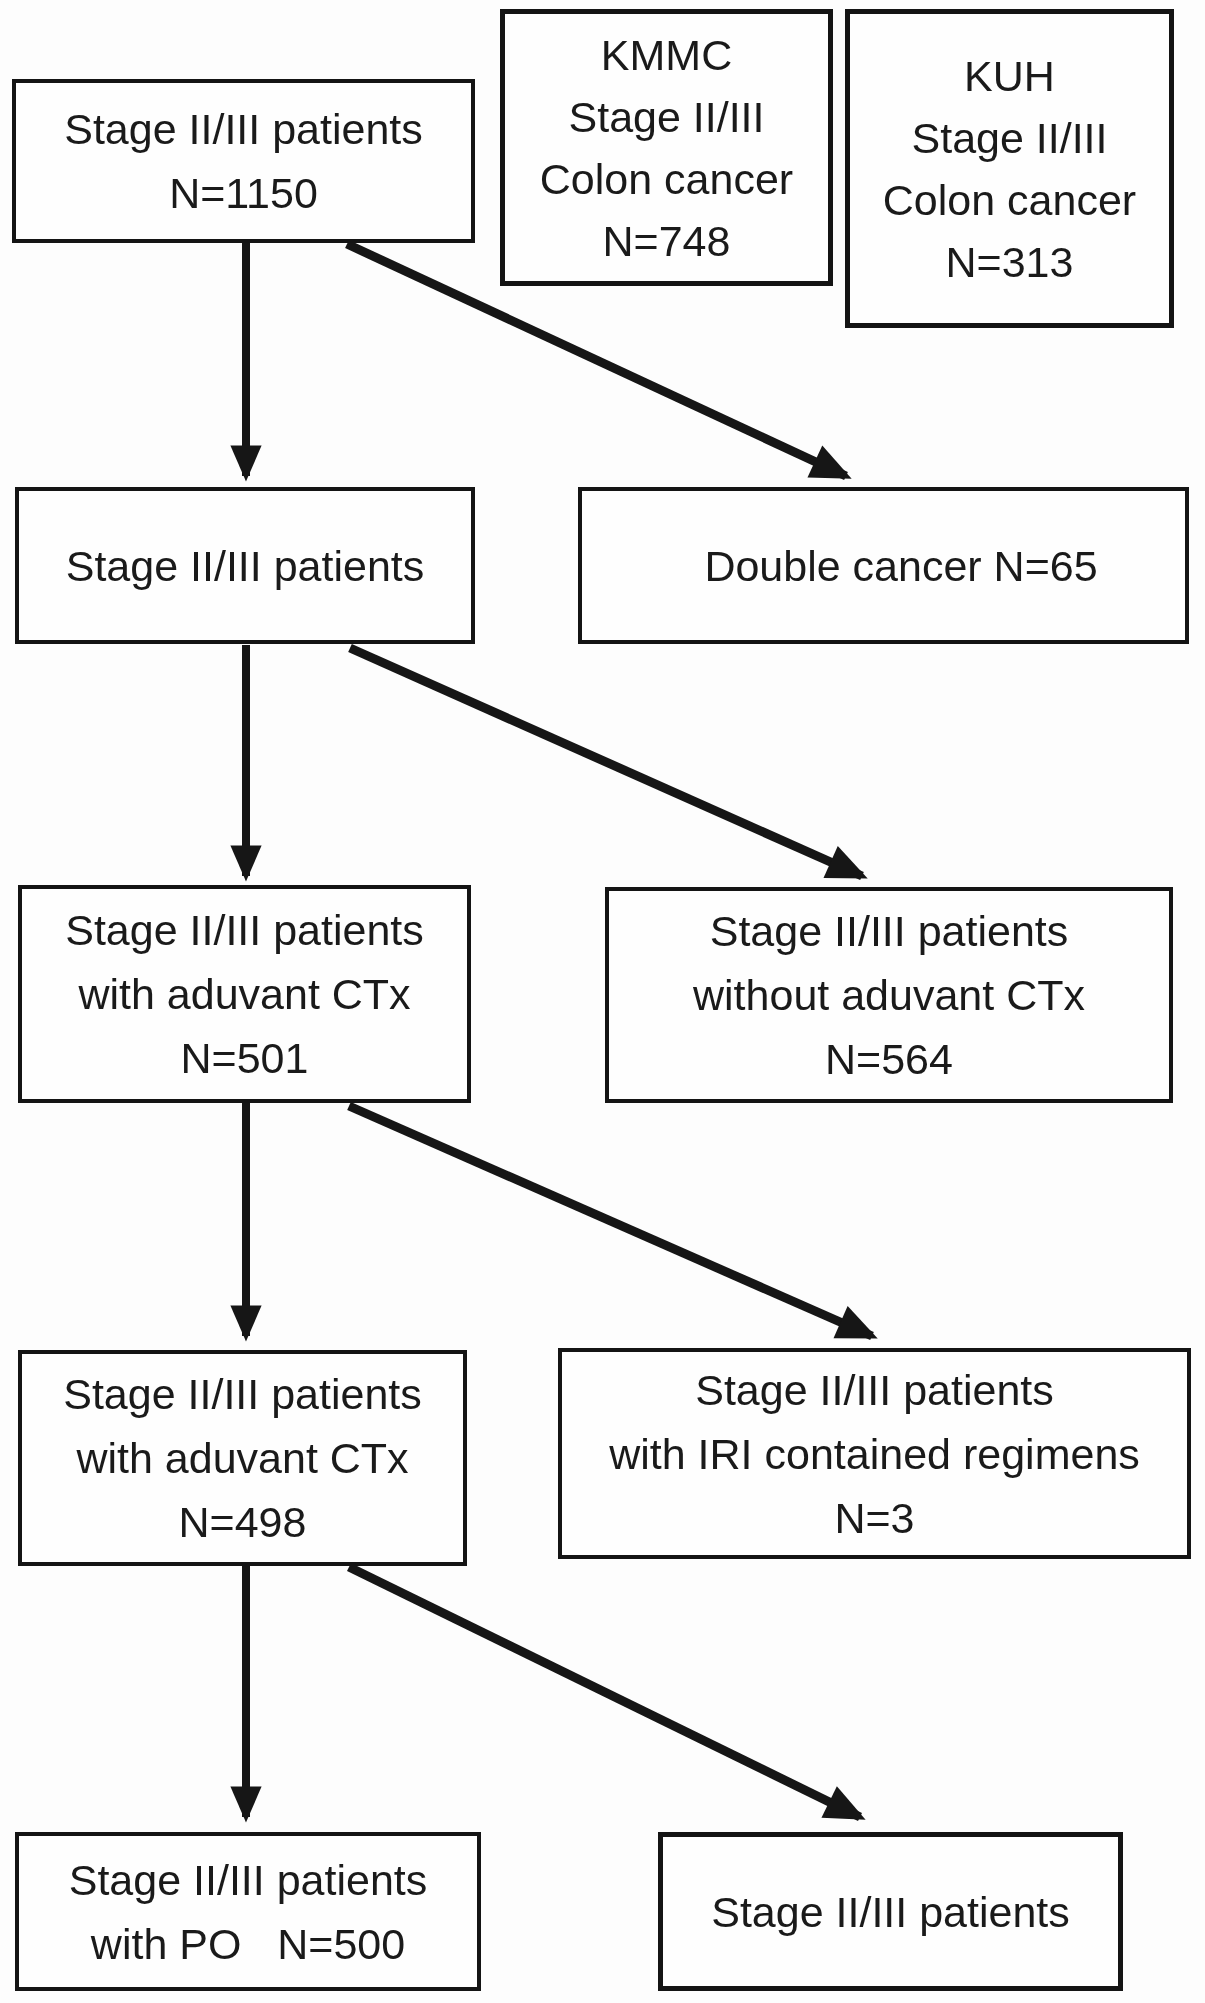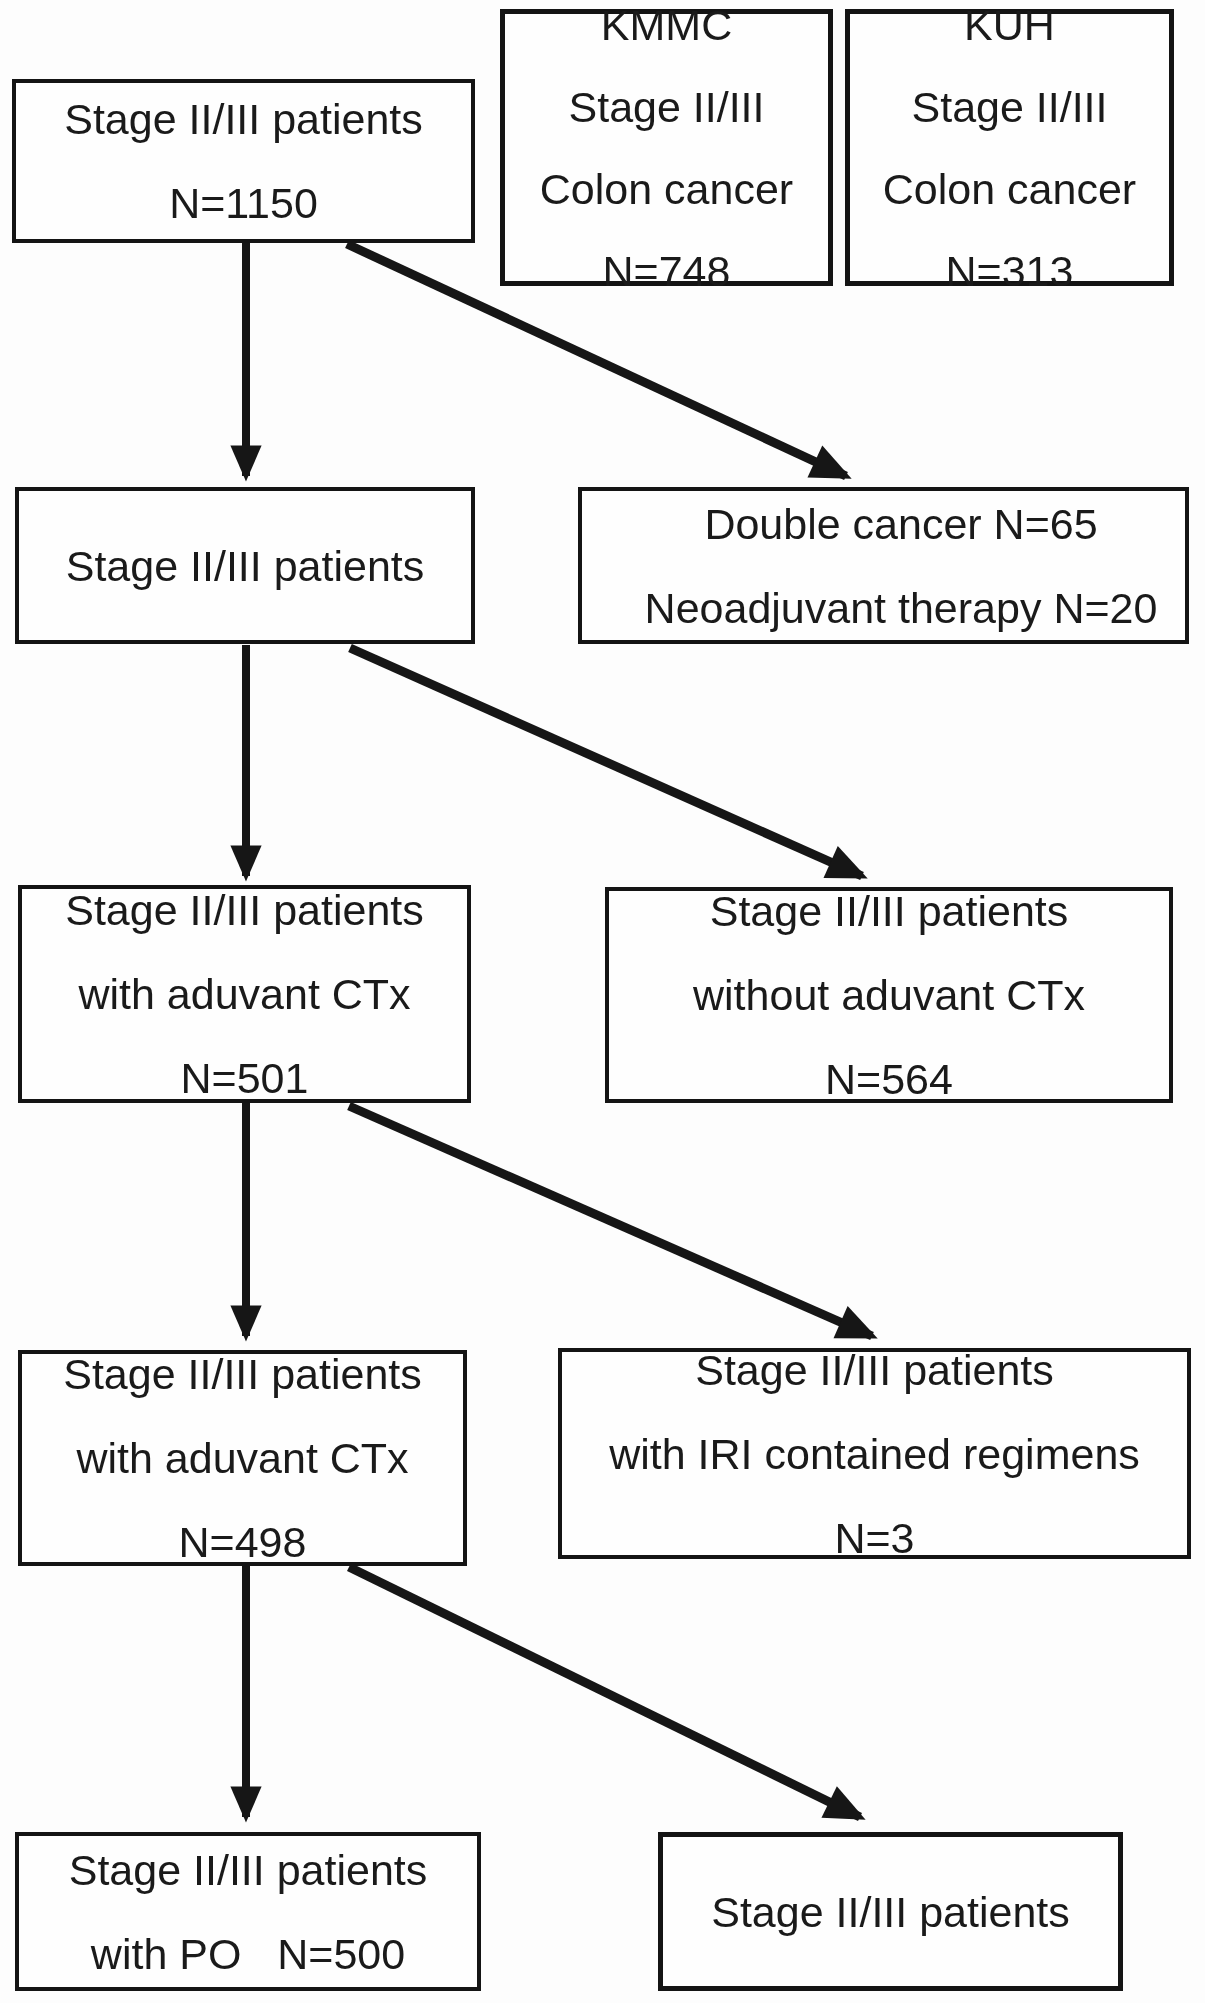--- a/index.html
+++ b/index.html
@@ -29,27 +29,26 @@
     box-sizing: border-box;
     border: 4px solid #141414;
     background: #fefefe;
     display: flex;
     flex-direction: column;
     justify-content: center;
     align-items: center;
     text-align: center;
     font-size: 43px;
     line-height: 64px;
-    gap: 20px;
   }
   .box .ln { display: block; white-space: pre; }
   
   .b-1150 { left: 12px;  top: 79px;   width: 463px; height: 164px; }
   .b-kmmc { left: 500px; top: 9px;    width: 333px; height: 277px; border-width: 5px; line-height: 62px; }
-  .b-kuh  { left: 845px; top: 9px;    width: 329px; height: 277px; border-width: 5px; line-height: 62px; }
+  .b-kuh  { left: 845px; top: 9px;    width: 329px; height: 319px; border-width: 5px; line-height: 62px; }
   .b-1065 { left: 15px;  top: 487px;  width: 460px; height: 157px; }
   .b-excl { left: 578px; top: 487px;  width: 611px; height: 157px; padding-left: 35px; }
   .b-501  { left: 18px;  top: 885px;  width: 453px; height: 218px; }
   .b-564  { left: 605px; top: 887px;  width: 568px; height: 216px; }
   .b-498  { left: 18px;  top: 1350px; width: 449px; height: 216px; }
   .b-iri  { left: 558px; top: 1348px; width: 633px; height: 211px; }
   .b-po   { left: 15px;  top: 1832px; width: 466px; height: 159px; }
   .b-ox   { left: 658px; top: 1832px; width: 465px; height: 159px; border-width: 5px; }
 </style>
 </head>
@@ -91,21 +90,20 @@
     <span class="ln">Colon cancer</span>
     <span class="ln">N=313</span>
   </div>
 
   <div class="box b-1065">
     <span class="ln">Stage II/III patients</span>
   </div>
 
   <div class="box b-excl">
     <span class="ln">Double cancer N=65</span>
-    <span class="ln">Neoadjuvant therapy N=20</span>
   </div>
 
   <div class="box b-501">
     <span class="ln">Stage II/III patients</span>
     <span class="ln">with aduvant CTx</span>
     <span class="ln">N=501</span>
   </div>
 
   <div class="box b-564">
     <span class="ln">Stage II/III patients</span>

